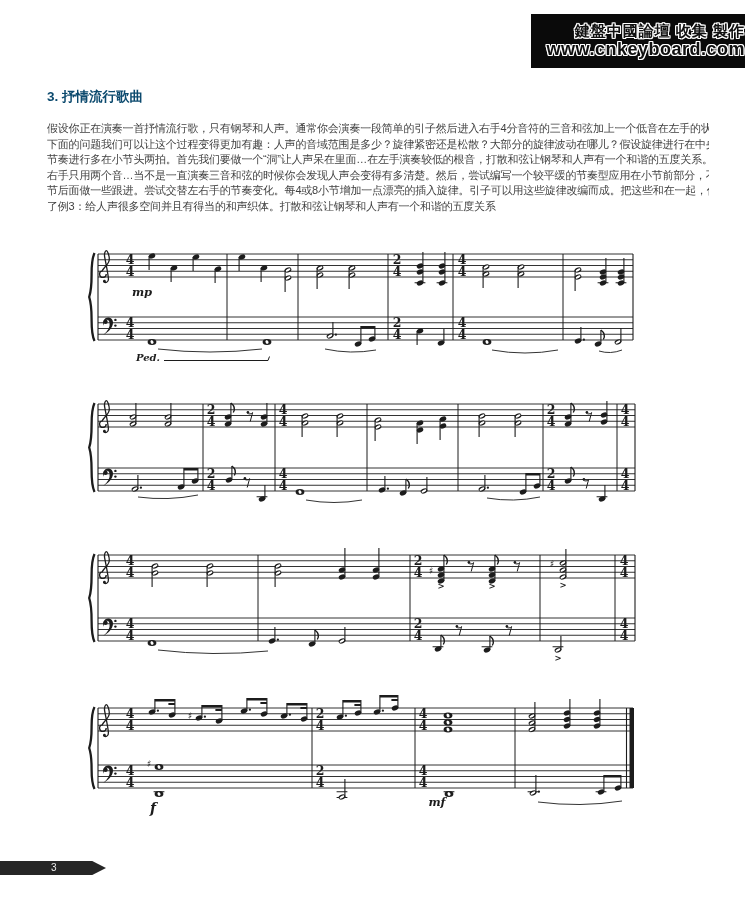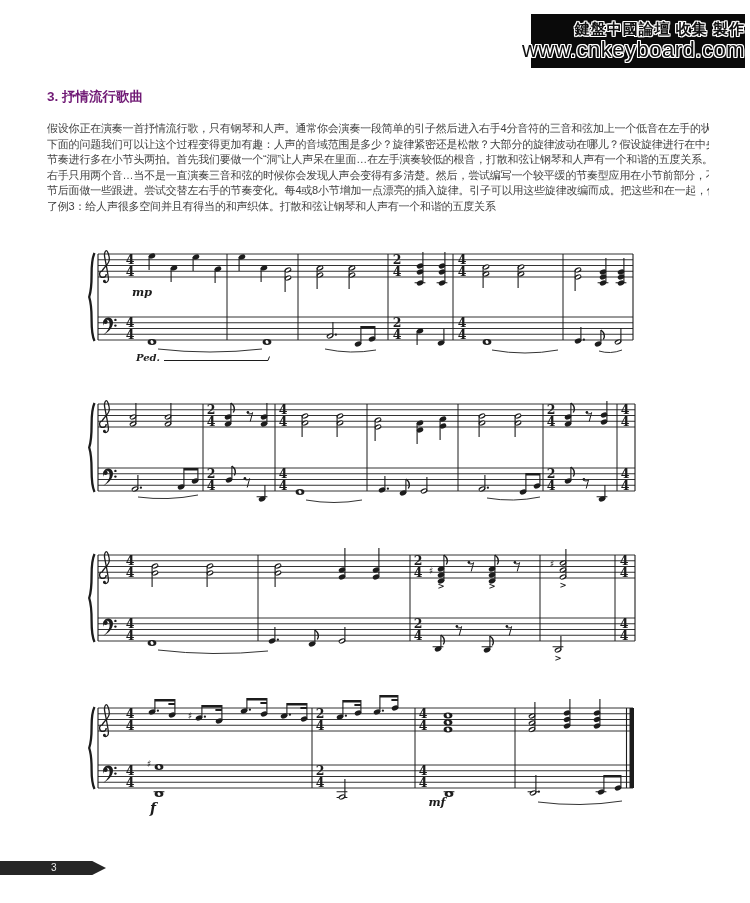--- a/index.html
+++ b/index.html
@@ -2,23 +2,23 @@
 <html><head>
 <meta charset="utf-8">
 <style>
   html,body{margin:0;padding:0;background:#e9e9e9;}
   .page{position:relative;width:750px;height:903px;background:#ffffff;margin:0 auto;
         font-family:"Liberation Sans",sans-serif;overflow:hidden;}
   .header-badge{position:absolute;top:14px;right:5px;width:214px;height:54px;background:#0a0a0a;
         display:flex;flex-direction:column;align-items:flex-end;justify-content:center;line-height:1.15;}
   .badge-line1{font-size:15px;font-weight:bold;color:#111;letter-spacing:1px;white-space:nowrap;
         text-shadow:-1px -1px 0 #fff,1px -1px 0 #fff,-1px 1px 0 #fff,1px 1px 0 #fff,0 -1px 0 #fff,0 1px 0 #fff,-1px 0 0 #fff,1px 0 0 #fff;}
-  .badge-line2{font-size:22px;font-weight:normal;color:#111;letter-spacing:0.5px;white-space:nowrap;
+  .badge-line2{font-size:18px;font-weight:bold;color:#111;letter-spacing:0.5px;white-space:nowrap;
         text-shadow:-1px -1px 0 #fff,1px -1px 0 #fff,-1px 1px 0 #fff,1px 1px 0 #fff,0 -1px 0 #fff,0 1px 0 #fff,-1px 0 0 #fff,1px 0 0 #fff;}
-  .heading{position:absolute;left:47px;top:88px;margin:0;font-size:13.5px;font-weight:bold;color:#701a75;}
+  .heading{position:absolute;left:47px;top:88px;margin:0;font-size:13.5px;font-weight:bold;color:#0c4a6e;}
   .intro{position:absolute;left:47px;top:121px;width:662px;color:#3f3f3f;}
   .intro .line{font-size:11px;line-height:15.6px;white-space:nowrap;overflow:hidden;letter-spacing:-0.2px;}
   #score{position:absolute;left:0;top:0;pointer-events:none;}
   .page-badge{position:absolute;left:0;top:861px;width:106px;height:14px;background:#262626;
         clip-path:polygon(0 0,87% 0,100% 50%,87% 100%,0 100%);}
   .page-badge span{position:absolute;left:51px;top:1px;font-size:10px;color:#ececec;}
 </style>
 </head>
 <body>
 

